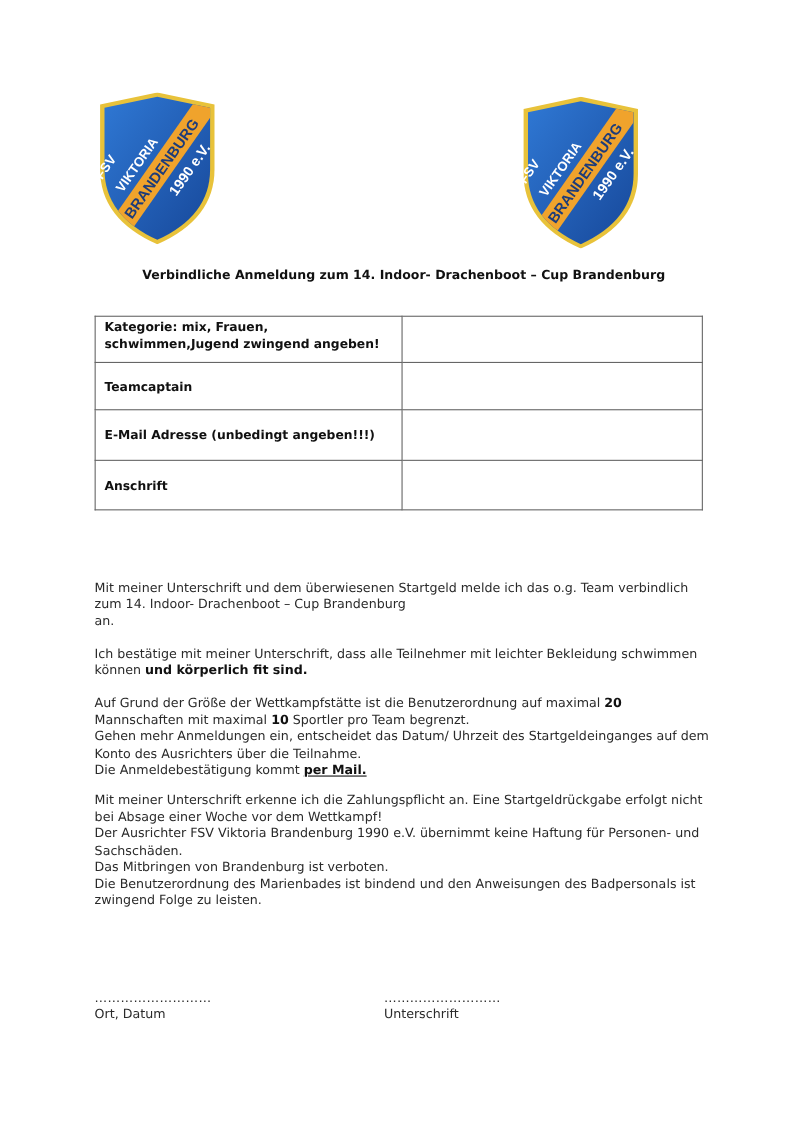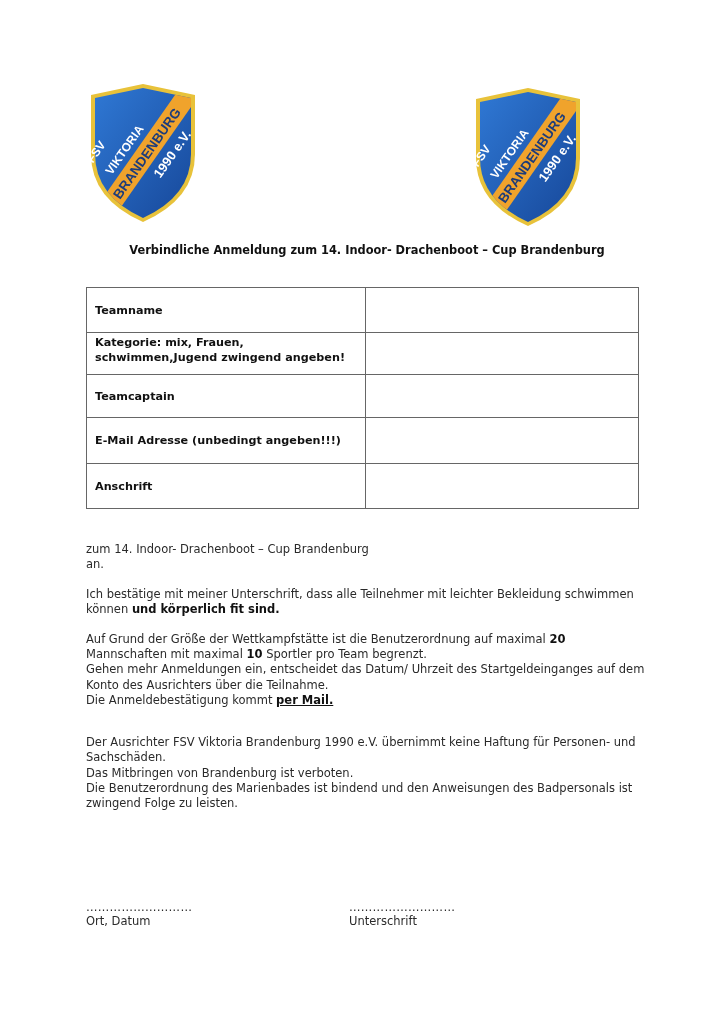--- a/index.html
+++ b/index.html
@@ -74,62 +74,58 @@
       <text x="58" y="77" font-size="13.5" fill="#1d3c7a">BRANDENBURG</text>
       <text x="72" y="98" font-size="13" fill="#ffffff">1990 e.V.</text>
     </g>
   </svg>
 </div>
 
 <div class="title">Verbindliche Anmeldung zum 14. Indoor- Drachenboot – Cup Brandenburg</div>
 
 <table class="reg">
   <tbody>
-      <tr style="height:45px">
-    <td class="label">Teamname</td>
-    <td class="value"></td>
-  </tr>
   <tr style="height:42px">
     <td class="label" style="vertical-align:top;padding-top:2px;">Kategorie: mix, Frauen, schwimmen,Jugend zwingend angeben!</td>
     <td class="value"></td>
   </tr>
   <tr style="height:43px">
     <td class="label">Teamcaptain</td>
     <td class="value"></td>
   </tr>
   <tr style="height:46px">
     <td class="label">E-Mail Adresse (unbedingt angeben!!!)</td>
     <td class="value"></td>
   </tr>
   <tr style="height:45px">
     <td class="label">Anschrift</td>
     <td class="value"></td>
   </tr>
 </tbody>
   </table>
 
 <p class="para" style="top:527px">
-  <br>
+  <span>Mit meiner Unterschrift und dem überwiesenen Startgeld melde ich das o.g. Team verbindlich</span><br>
   <span>zum 14. Indoor- Drachenboot – Cup Brandenburg</span><br>
   <span>an.</span>
 </p>
 
 <p class="para" style="top:587px">
   <span>Ich bestätige mit meiner Unterschrift, dass alle Teilnehmer mit leichter Bekleidung schwimmen können </span><b>und körperlich fit sind.</b>
 </p>
 
 <p class="para" style="top:632px">
   <span>Auf Grund der Größe der Wettkampfstätte ist die Benutzerordnung auf maximal </span><b>20</b><br>
   <span>Mannschaften mit maximal </span><b>10</b><span> Sportler pro Team begrenzt.</span><br>
   <span>Gehen mehr Anmeldungen ein, entscheidet das Datum/ Uhrzeit des Startgeldeinganges auf dem Konto des Ausrichters über die Teilnahme.</span><br>
   <span>Die Anmeldebestätigung kommt </span><b><u>per Mail.</u></b>
 </p>
 
 <p class="para" style="top:720px">
-  <br>
+  <span>Mit meiner Unterschrift erkenne ich die Zahlungspflicht an. Eine Startgeldrückgabe erfolgt nicht bei Absage einer Woche vor dem Wettkampf!</span><br>
   <span>Der Ausrichter FSV Viktoria Brandenburg 1990 e.V.  übernimmt keine Haftung für Personen- und Sachschäden.</span><br>
   <span>Das Mitbringen von Brandenburg ist verboten.</span><br>
   <span>Die Benutzerordnung des Marienbades ist bindend und den Anweisungen des Badpersonals ist zwingend Folge zu leisten.</span>
 </p>
 
 <div class="sig" style="left:86px; top:900px;">
   <div class="dots">………………………</div>
   <div>Ort, Datum</div>
 </div>
 

